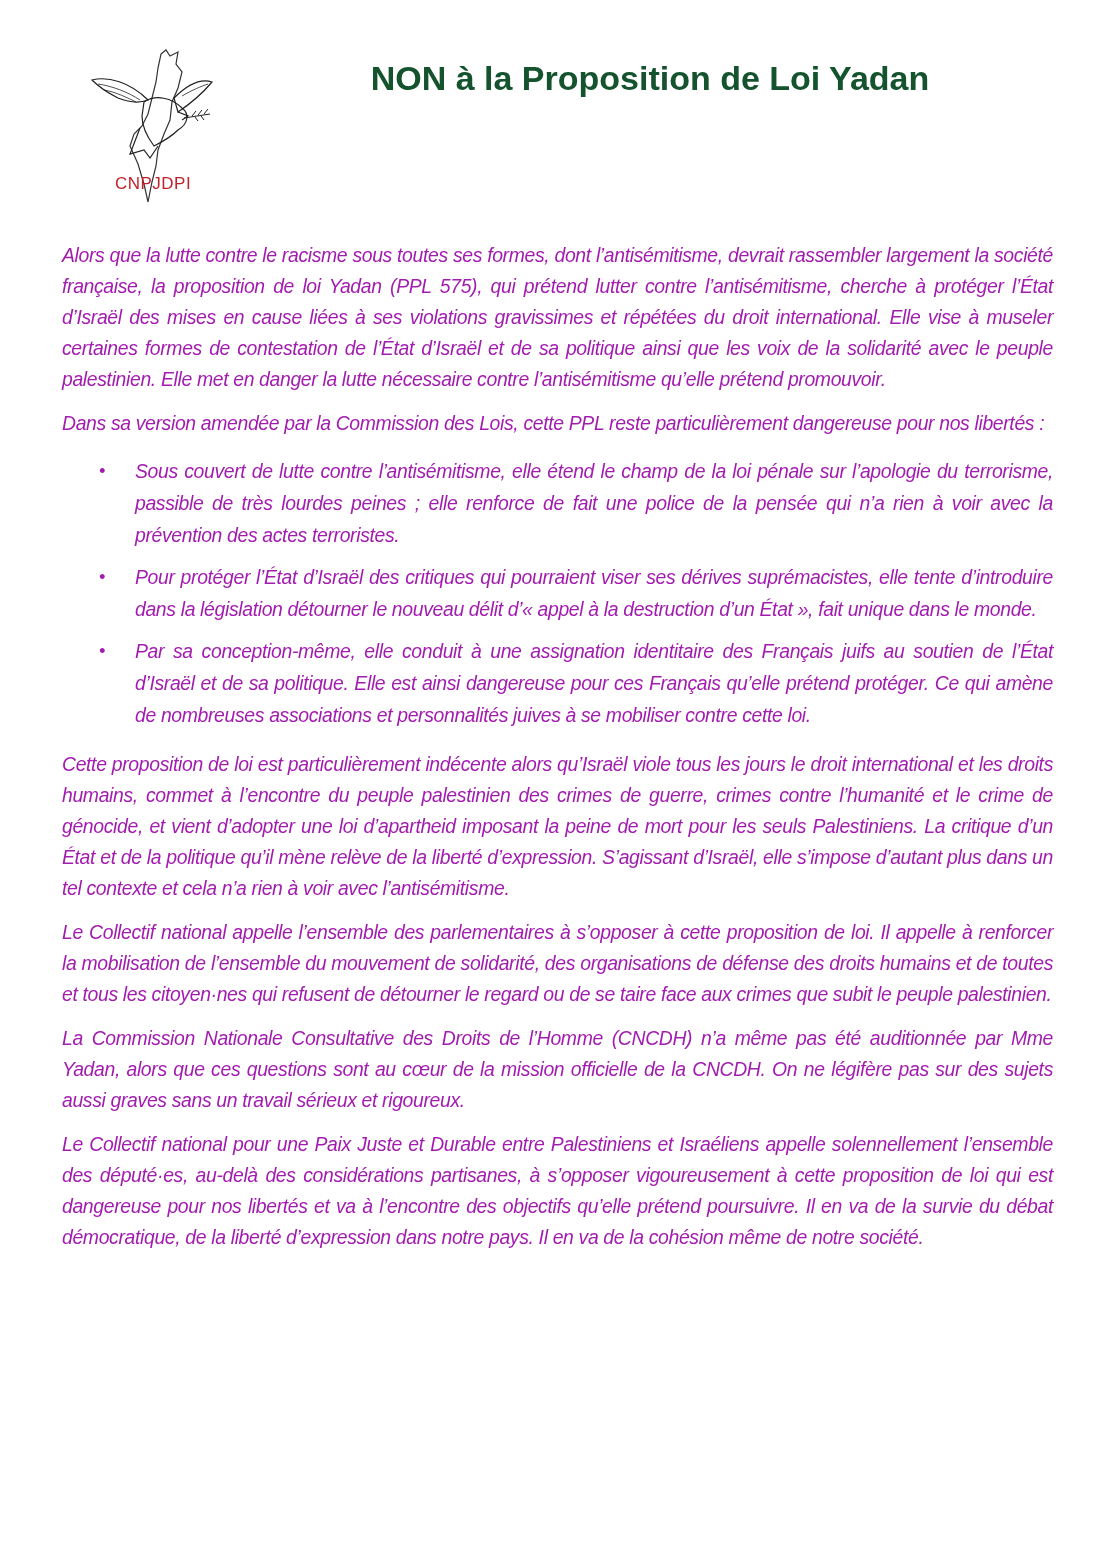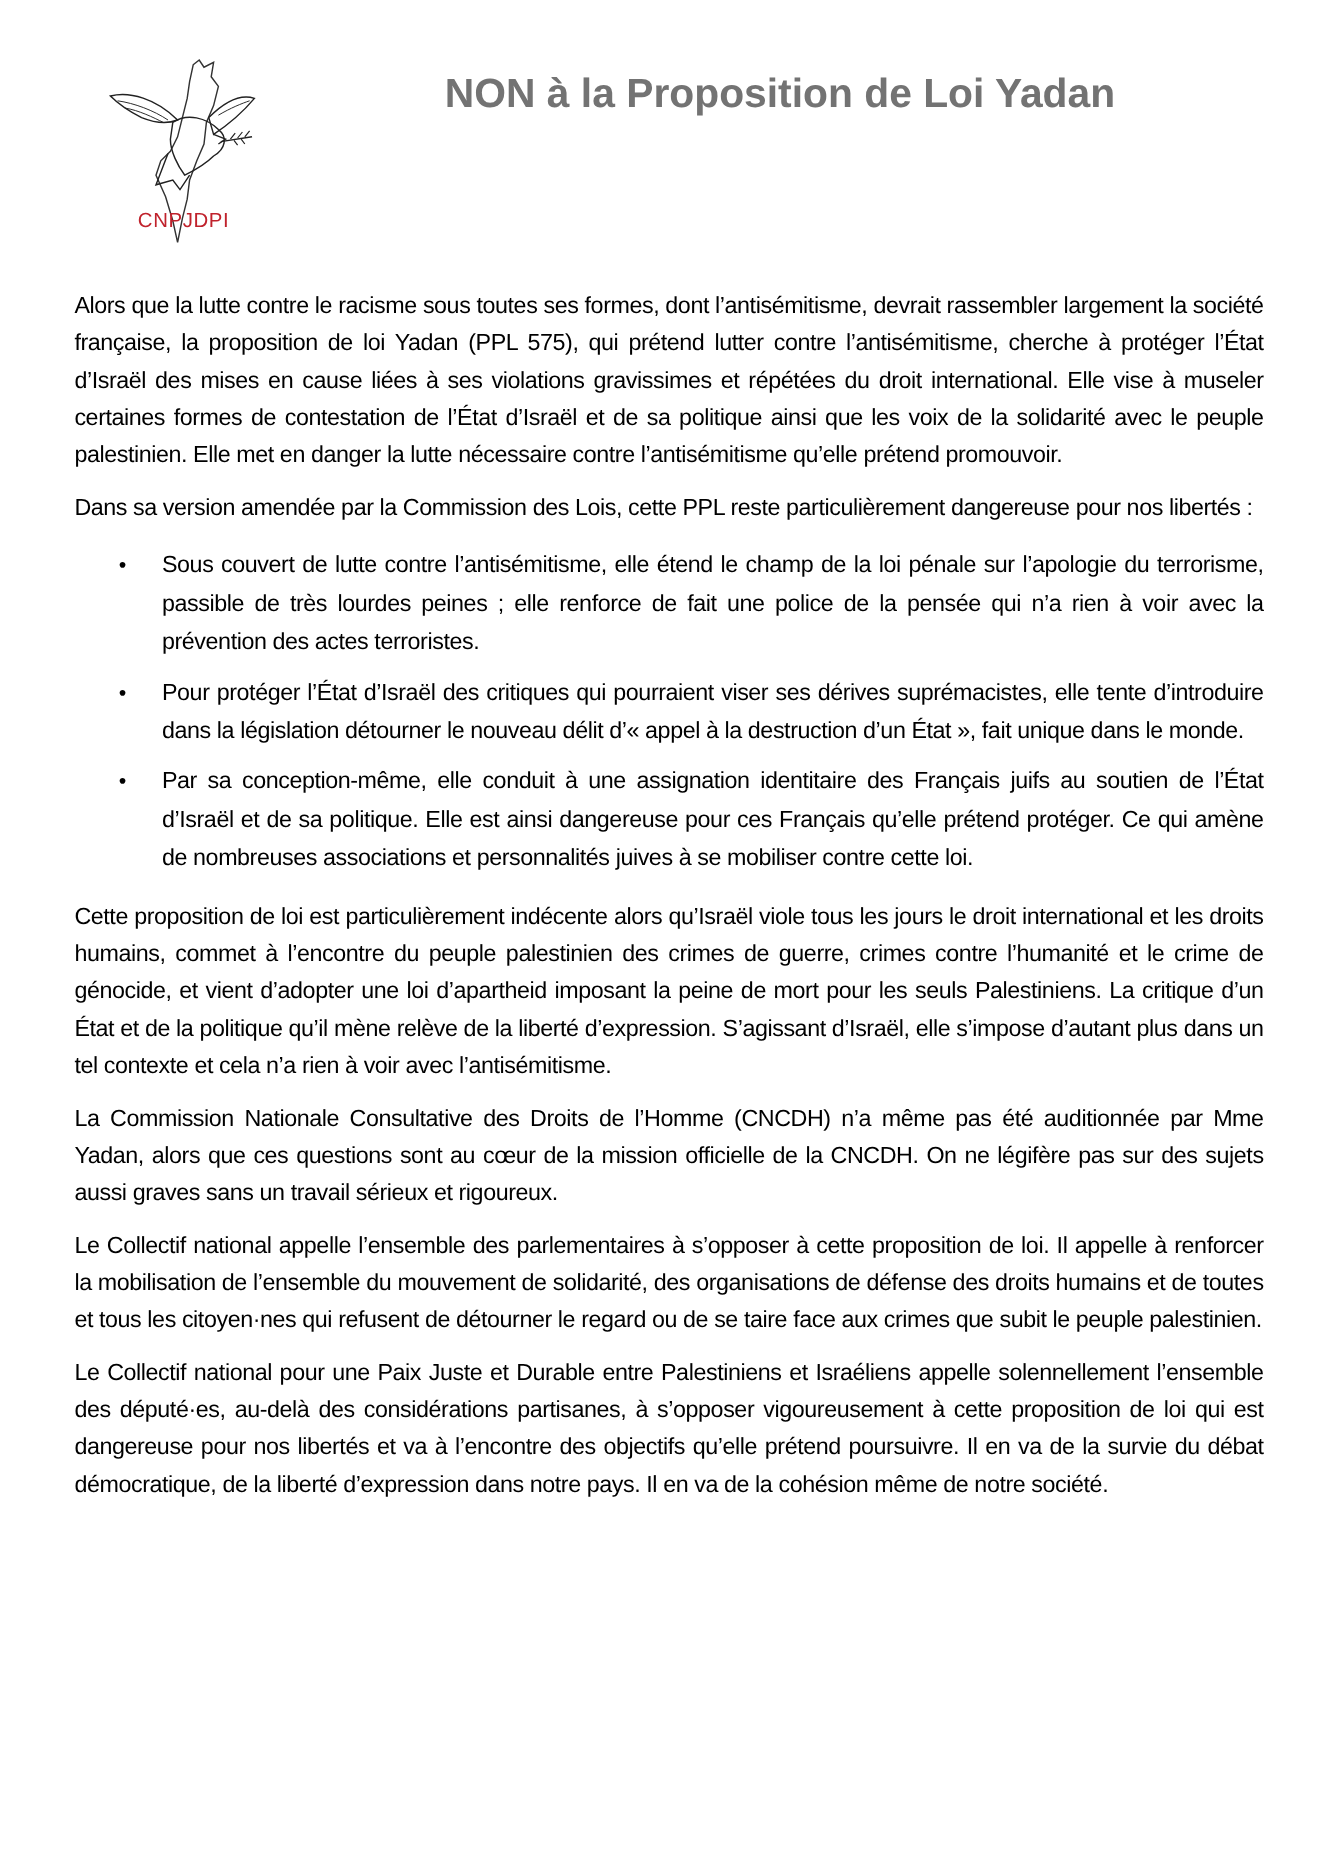--- a/index.html
+++ b/index.html
@@ -5,26 +5,26 @@
   html, body { margin: 0; padding: 0; background: #ffffff; }
   body { width: 1106px; height: 1562px; position: relative; overflow: hidden; color: #000; }
   .page { position: absolute; left: 0; top: 0; width: 1106px; height: 1562px; background: #fff; }
 
   .logo { position: absolute; left: 78px; top: 42px; width: 150px; height: 175px; }
   .logo svg { width: 100%; height: 100%; }
   .logo-text { position: absolute; left: 10px; top: 132px; width: 130px; text-align: center;
     font-family: "Liberation Sans", sans-serif; font-size: 17px; color: #c0222c; letter-spacing: 0.5px; }
 
   .title { position: absolute; left: 300px; top: 52px; width: 700px; text-align: center;
-    font-family: "Liberation Sans", sans-serif; font-weight: bold; font-size: 34px; line-height: 52px; color: #737373; }
+    font-family: "Liberation Sans", sans-serif; font-weight: bold; font-size: 34px; line-height: 52px; color: #14532d; }
   .title div { white-space: nowrap; }
 
   .body { position: absolute; left: 62px; top: 240px; width: 991px;
     font-family: "Liberation Sans Narrow", "Liberation Sans", sans-serif; font-size: 19.4px; line-height: 31px;
-    text-align: justify; color: #000000; letter-spacing: -0.35px; }
+    text-align: justify; color: #a21caf; letter-spacing: -0.35px; font-style: italic; }
   .body p { margin: 0 0 13px 0; }
   .body p.tight { margin-bottom: 16px; }
   .body ul { margin: 0 0 18px 0; padding: 0; list-style: none; }
   .body li { position: relative; padding-left: 73px; margin-bottom: 10px; line-height: 32px; }
   .body li .bullet { position: absolute; left: 37px; top: 0; font-size: 18px; }
 </style>
 </head>
 <body>
 
 <div class="page">
@@ -68,18 +68,18 @@
       <li>
         <span class="bullet">•</span>
         <span>Pour protéger l’État d’Israël des critiques qui pourraient viser ses dérives suprémacistes, elle tente d’introduire dans la législation détourner le nouveau délit d’« appel à la destruction d’un État », fait unique dans le monde.</span>
       </li>
       <li>
         <span class="bullet">•</span>
         <span>Par sa conception-même, elle conduit à une assignation identitaire des Français juifs au soutien de l’État d’Israël et de sa politique. Elle est ainsi dangereuse pour ces Français  qu’elle prétend protéger. Ce qui amène de nombreuses associations et personnalités juives à se mobiliser contre cette loi.</span>
       </li>
     </ul>
     <p>Cette proposition de loi est particulièrement indécente alors qu’Israël viole tous les jours le droit international et les droits humains, commet à l’encontre du peuple palestinien des crimes de guerre, crimes contre l’humanité et le crime de génocide, et vient d’adopter une loi d’apartheid imposant la peine de mort pour les seuls Palestiniens. La critique d’un État et de la politique qu’il mène relève de la liberté d’expression. S’agissant d’Israël, elle s’impose d’autant plus dans un tel contexte et cela n’a rien à voir avec l’antisémitisme.</p>
+    <p>Le Collectif national appelle l’ensemble des parlementaires à s’opposer à cette proposition de loi. Il appelle à renforcer la mobilisation de l’ensemble du mouvement de solidarité, des organisations de défense des droits humains et de toutes et tous les citoyen·nes qui refusent de détourner le regard ou de se taire face aux crimes que subit le peuple palestinien.</p>
     <p>La Commission Nationale Consultative des Droits de l’Homme (CNCDH) n’a même pas été auditionnée par Mme Yadan, alors que ces questions sont au cœur de la mission officielle de la CNCDH. On ne légifère pas sur des sujets aussi graves sans un travail sérieux et rigoureux.</p>
-    <p>Le Collectif national appelle l’ensemble des parlementaires à s’opposer à cette proposition de loi. Il appelle à renforcer la mobilisation de l’ensemble du mouvement de solidarité, des organisations de défense des droits humains et de toutes et tous les citoyen·nes qui refusent de détourner le regard ou de se taire face aux crimes que subit le peuple palestinien.</p>
     <p>Le Collectif national pour une Paix Juste et Durable entre Palestiniens et Israéliens appelle solennellement l’ensemble des député·es, au-delà des considérations partisanes, à s’opposer vigoureusement à cette proposition de loi qui est dangereuse pour nos libertés et va à l’encontre des objectifs qu’elle prétend poursuivre. Il en va de la survie du débat démocratique, de la liberté d’expression dans notre pays. Il en va de la cohésion même de notre société.</p>
   </div>
 
 </div>
 
 </body></html>

